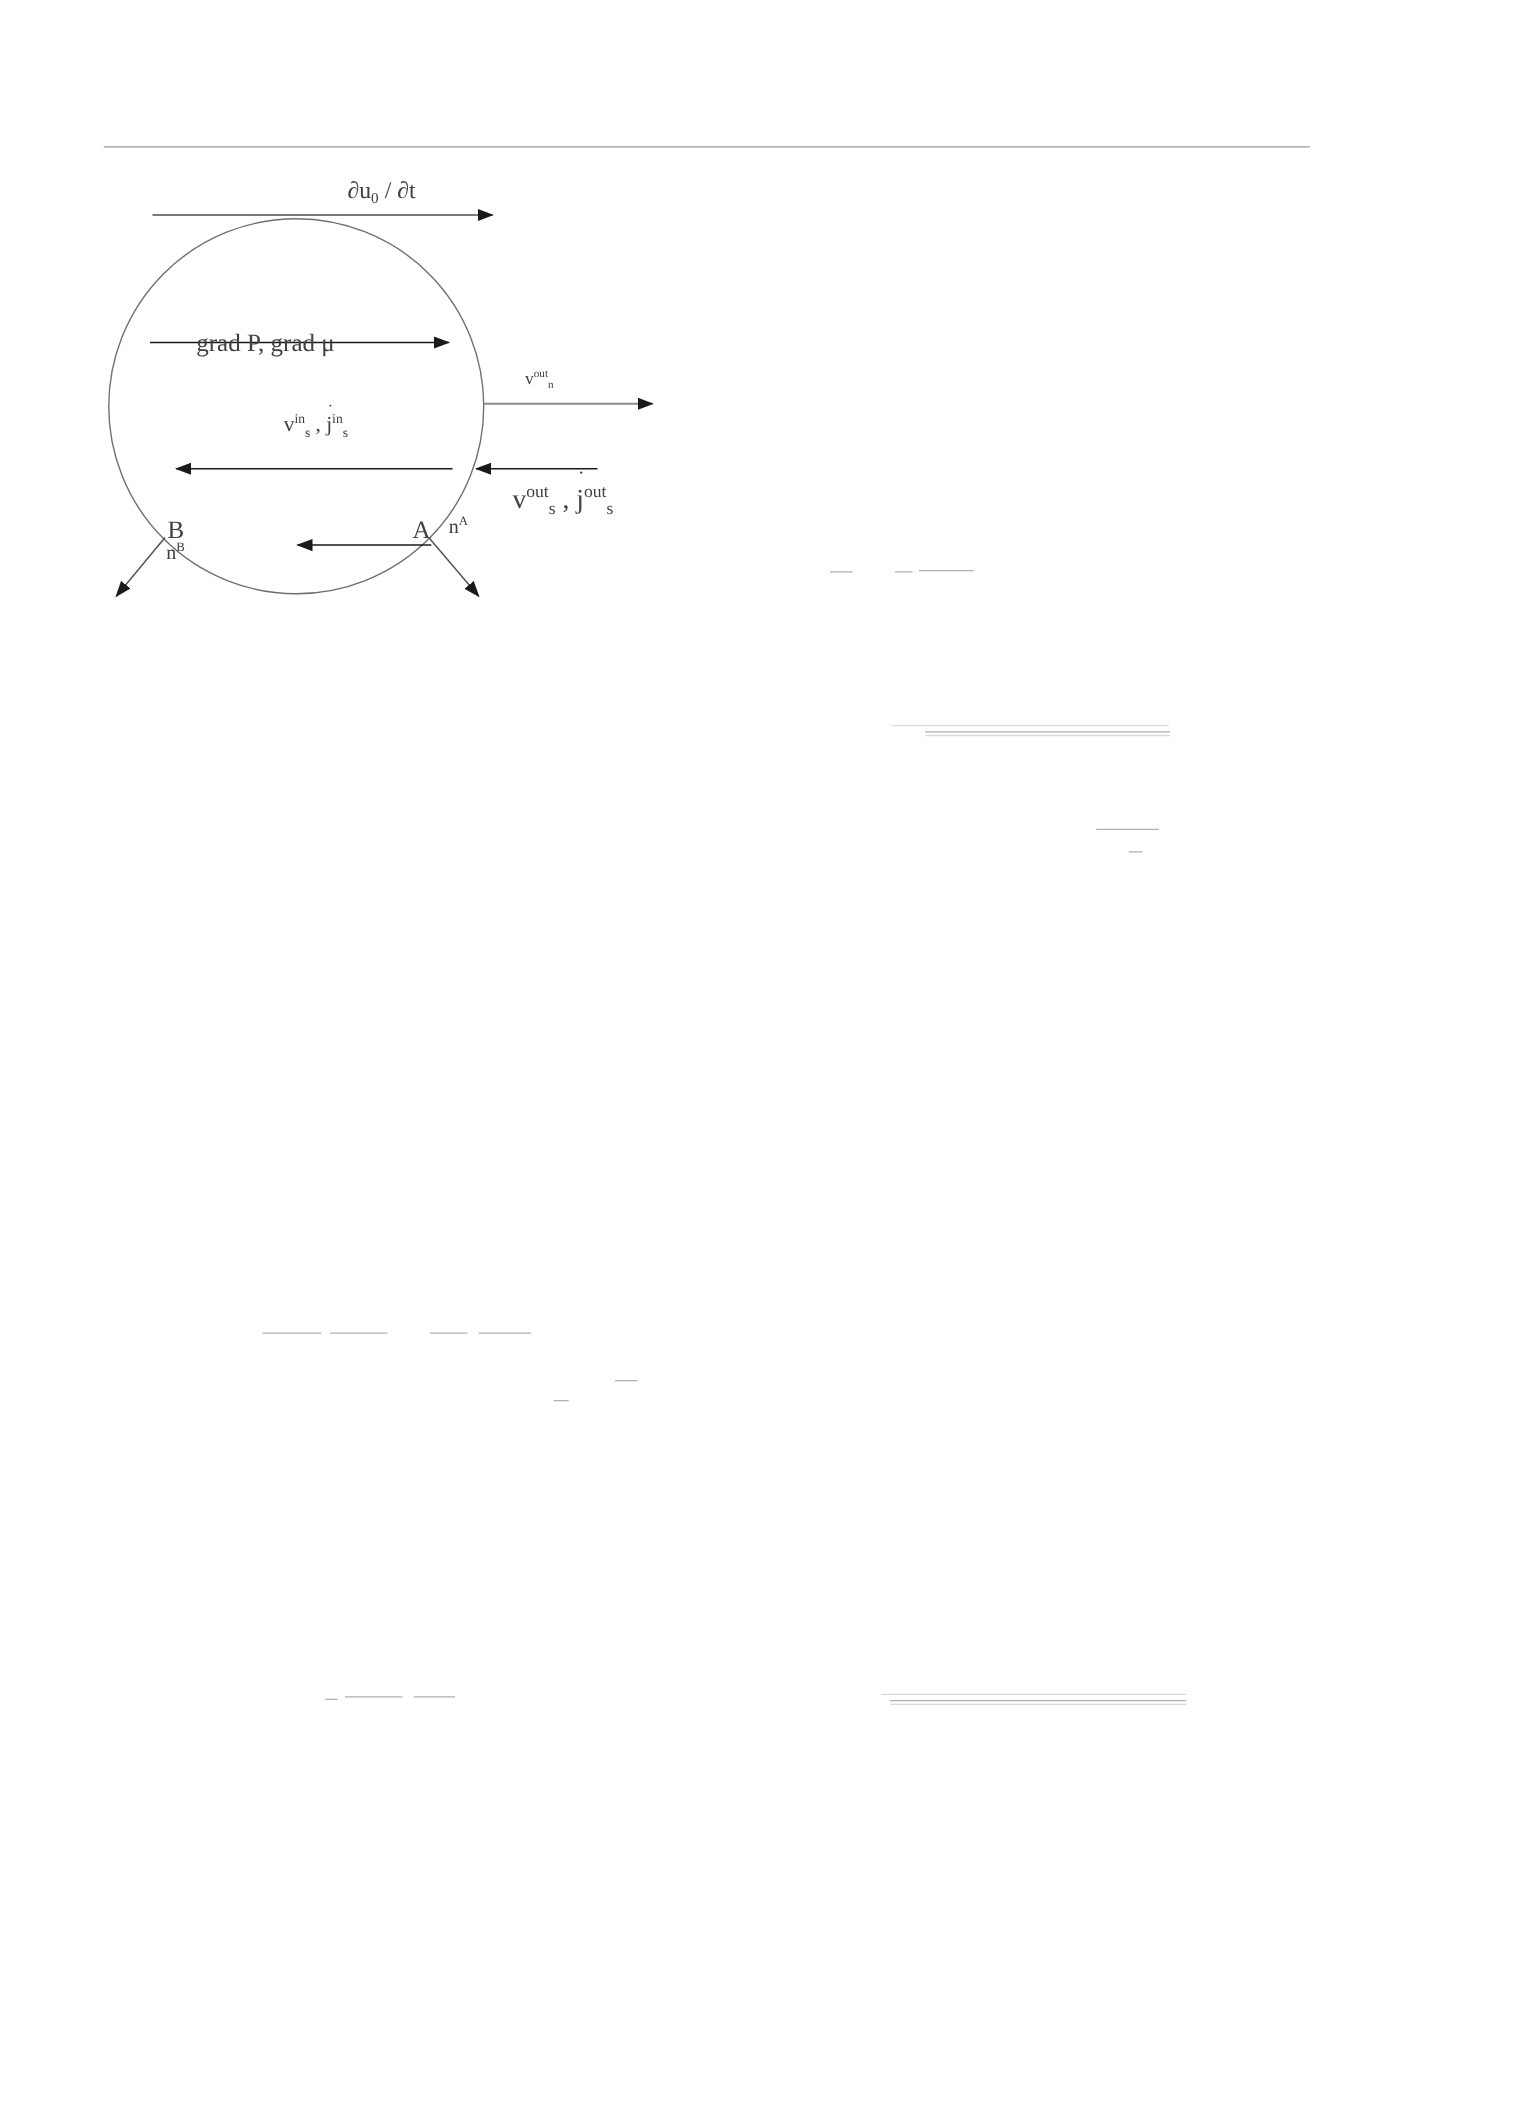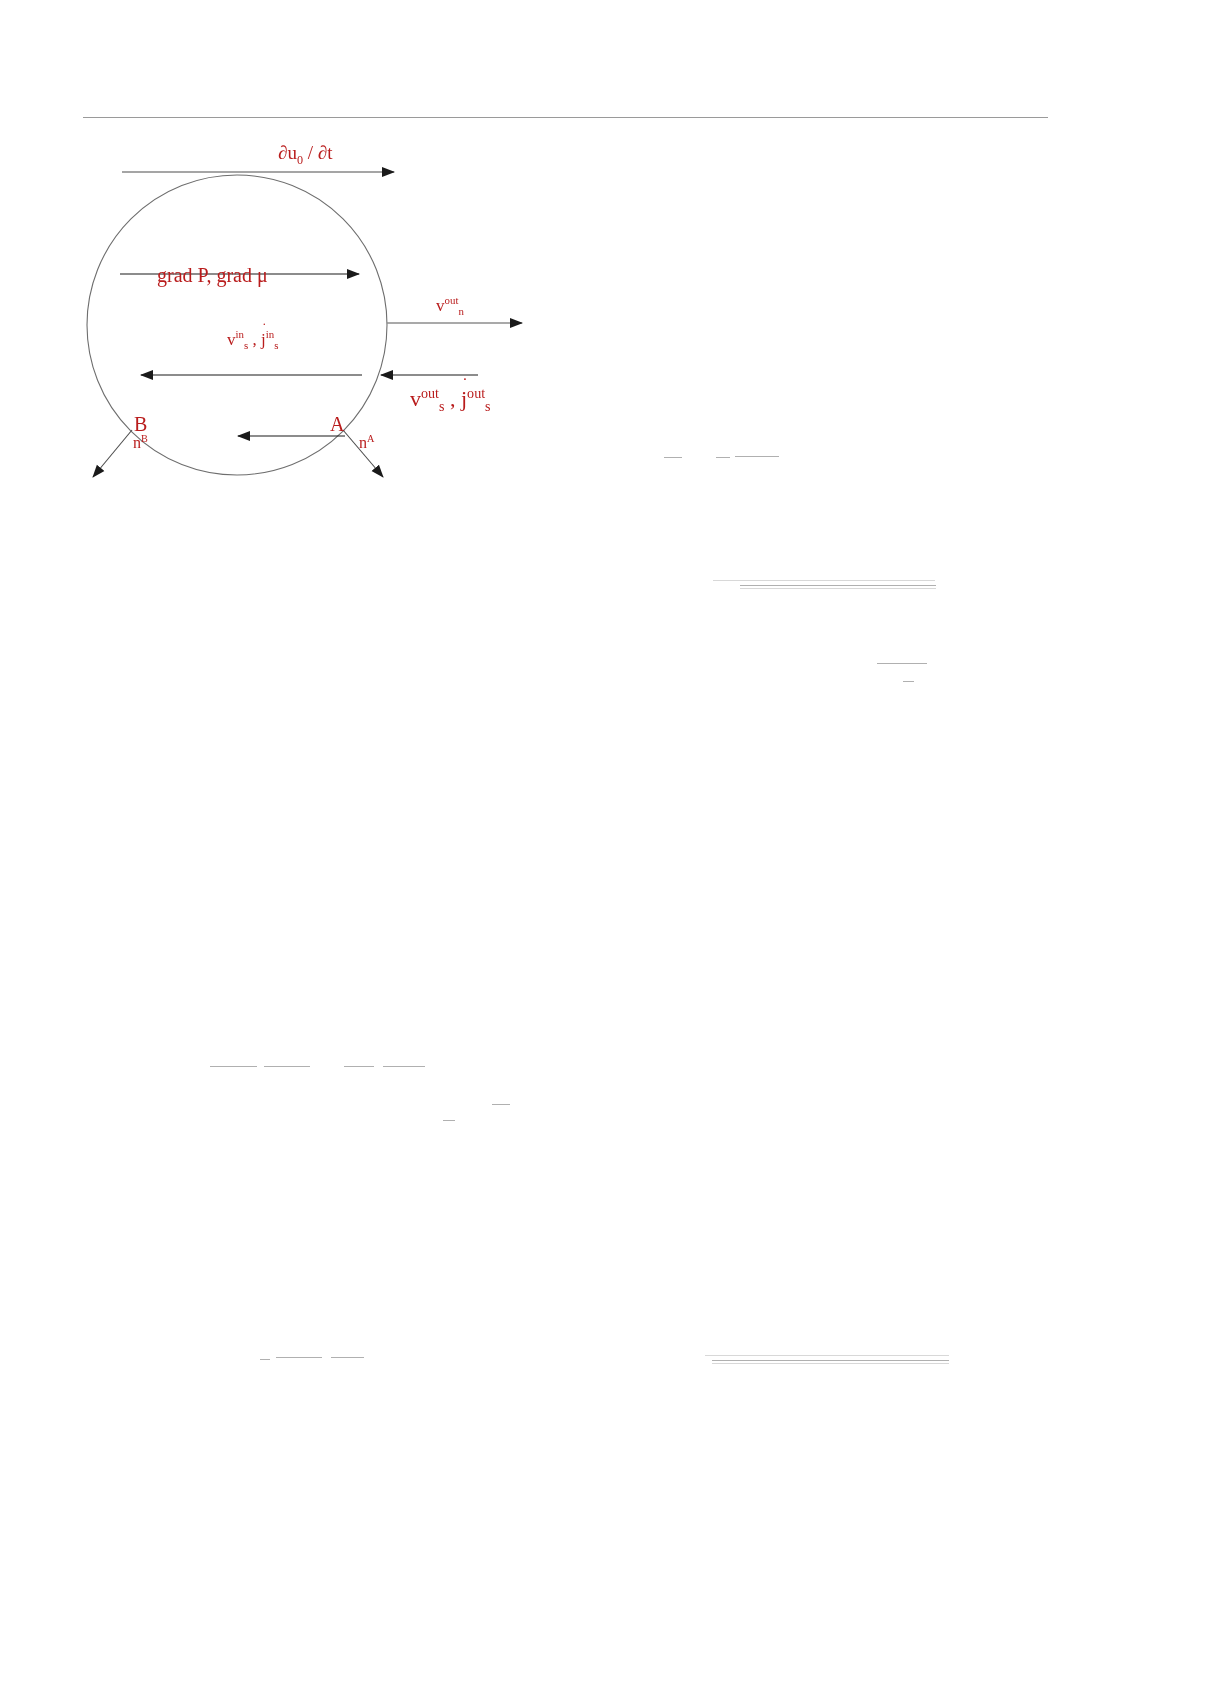--- a/index.html
+++ b/index.html
@@ -37,33 +37,33 @@
     width: 640px;
     height: 520px;
   }
   #figure svg {
     display: block;
   }
 
   .fig-label {
     position: absolute;
     font-family: "Liberation Serif", "DejaVu Serif", serif;
-    color: #b91c1c;
+    color: #404040;
     white-space: nowrap;
     line-height: 1;
   }
   .lbl-du   { left: 278px; top: 143px; font-size: 19px; }
   .lbl-grad { left: 157px; top: 238px; font-size: 20px; margin-top: 27px; }
-  .lbl-vn   { left: 436px; top: 297px; font-size: 17px; }
+  .lbl-vn   { left: 420px; top: 297px; font-size: 14px; }
   .lbl-in   { left: 227px; top: 331px; font-size: 17px; font-family: Liberation Serif, serif; }
   .lbl-out  { left: 410px; top: 388px; font-size: 22px; }
   .lbl-B    { left: 134px; top: 414px; font-size: 20px; }
   .lbl-A    { left: 330px; top: 414px; font-size: 20px; }
   .lbl-nB   { left: 99px;  top: 435px; font-size: 16px; margin-left: 34px; }
-  .lbl-nA   { left: 359px; top: 435px; font-size: 16px; }
+  .lbl-nA   { left: 359px; top: 414px; font-size: 16px; }
 
   sub, sup {
     font-size: 0.64em;
     line-height: 0;
   }
   sup { vertical-align: super; }
   sub { vertical-align: sub; }
   .dotted { position: relative; }
   .dotted .dot {
     position: absolute;

